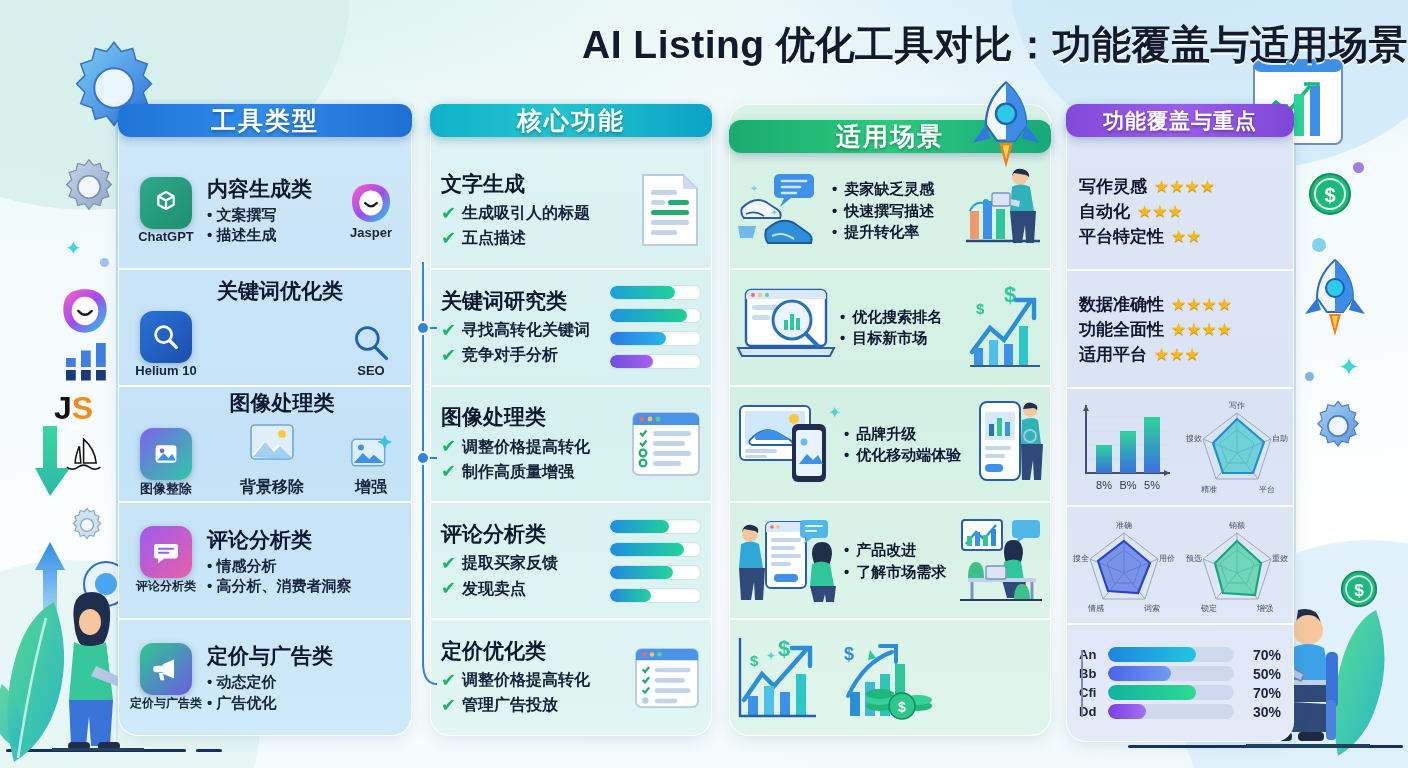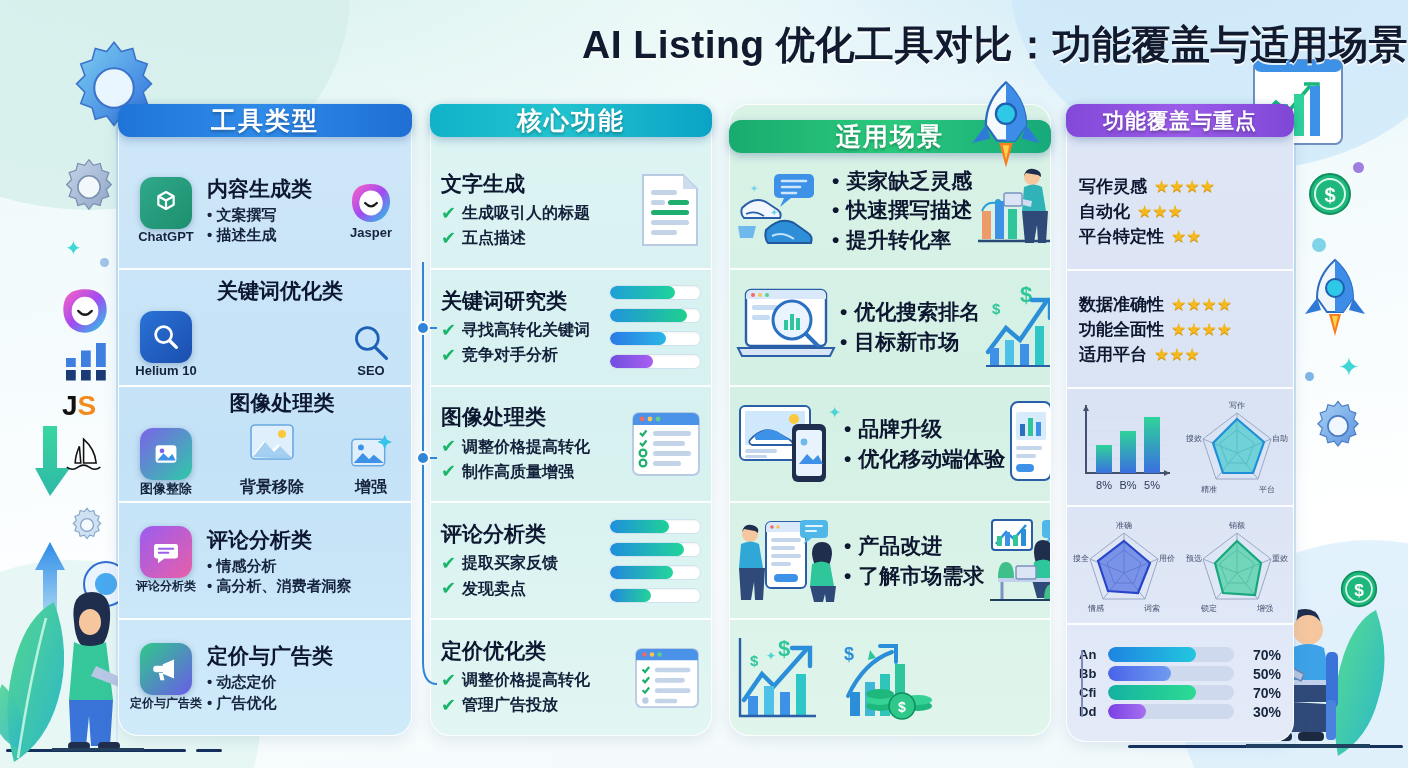--- a/index.html
+++ b/index.html
@@ -98,21 +98,21 @@
   .c2item{display:flex;align-items:center;gap:6px;font-size:16px;font-weight:bold;color:#12203a;line-height:1.4;white-space:nowrap;}
   .tick{color:#18b56a;font-weight:bold;font-size:18px;}
   .bars{display:flex;flex-direction:column;gap:8px;width:92px;flex:0 0 auto;}
   .bar{height:13px;border-radius:7px;background:#fff;border:1px solid #cfe3ef;position:relative;overflow:hidden;
     box-shadow:inset 0 1px 2px rgba(0,0,0,.05);}
   .bar i{position:absolute;left:0;top:0;bottom:0;border-radius:7px;display:block;}
 
   
   .c3{width:100%;padding:0 6px;box-sizing:border-box;display:flex;align-items:center;gap:4px;}
   .c3mid{flex:1;}
-  .c3item{font-size:21px;font-weight:bold;color:#0d1730;line-height:1.42;white-space:nowrap;}
+  .c3item{font-size:15px;font-weight:bold;color:#0d1730;line-height:1.42;white-space:nowrap;}
   .c3item::before{content:"\2022";margin-right:7px;}
   .art{flex:0 0 auto;position:relative;}
 
   
   .c4{width:100%;padding:0 12px;box-sizing:border-box;}
   .strow{display:flex;align-items:center;gap:7px;margin:2px 0;}
   .stlab{font-size:17px;font-weight:bold;color:#0d1730;white-space:nowrap;}
   .stars{letter-spacing:0px;font-size:17px;color:#f6b91d;text-shadow:0 1px 0 #c98b06;}
   .chartbox{width:100%;display:flex;align-items:center;justify-content:space-around;}
   .metricrow{display:flex;align-items:center;gap:7px;margin:3px 0;}
@@ -181,21 +181,21 @@
     <path d="M22 30q8 9 16 0" stroke="#1a1a1a" stroke-width="3" fill="none" stroke-linecap="round"></path>
   </svg>
   <svg class="deco" style="left:64px;top:340px;" width="46" height="42" viewBox="0 0 60 56">
     <rect x="2" y="24" width="13" height="12" fill="#3f7fe0"></rect>
       <rect x="2" y="40" width="13" height="14" fill="#1a3a78"></rect>
     <rect x="22" y="14" width="13" height="22" fill="#3f7fe0"></rect>
       <rect x="22" y="40" width="13" height="14" fill="#1a3a78"></rect>
     <rect x="42" y="4" width="13" height="32" fill="#3f7fe0"></rect>
       <rect x="42" y="40" width="13" height="14" fill="#1a3a78"></rect>
   </svg>
-  <div class="deco" style="left:62px;top:390px;font-size:28px;font-weight:bold;">
+  <div class="deco" style="left:54px;top:390px;font-size:32px;font-weight:bold;">
     <span style="color:#111;">J</span><span style="color:#f28b1c;">S</span>
   </div>
   <svg class="deco" style="left:28px;top:426px;" width="44" height="72" viewBox="0 0 44 72">
     <defs>
         <linearGradient id="da" x1="0" y1="0" x2="0" y2="1">
           <stop offset="0" stop-color="#39d6a0"></stop>
           <stop offset="1" stop-color="#2eb8a8"></stop>
         </linearGradient>
       </defs>
     <path fill="url(#da)" d="M15 0h14v42h13L22 70 7 42h8z"></path>

